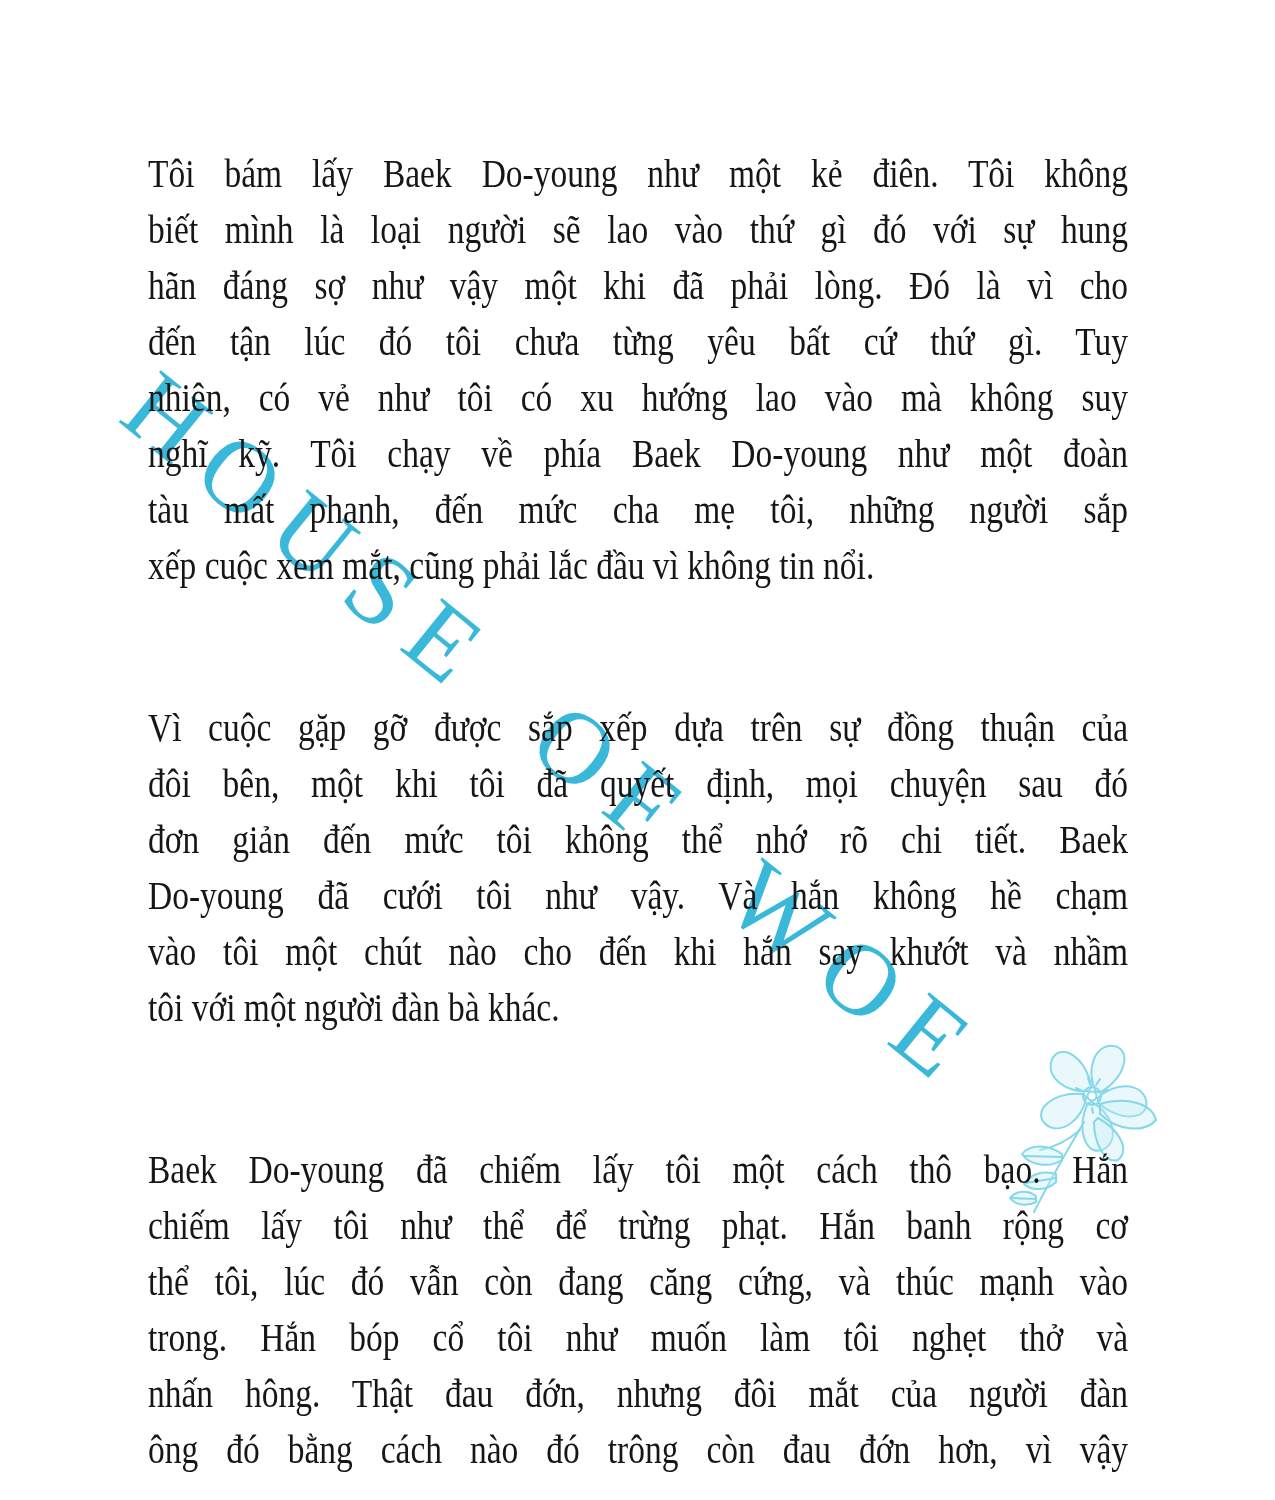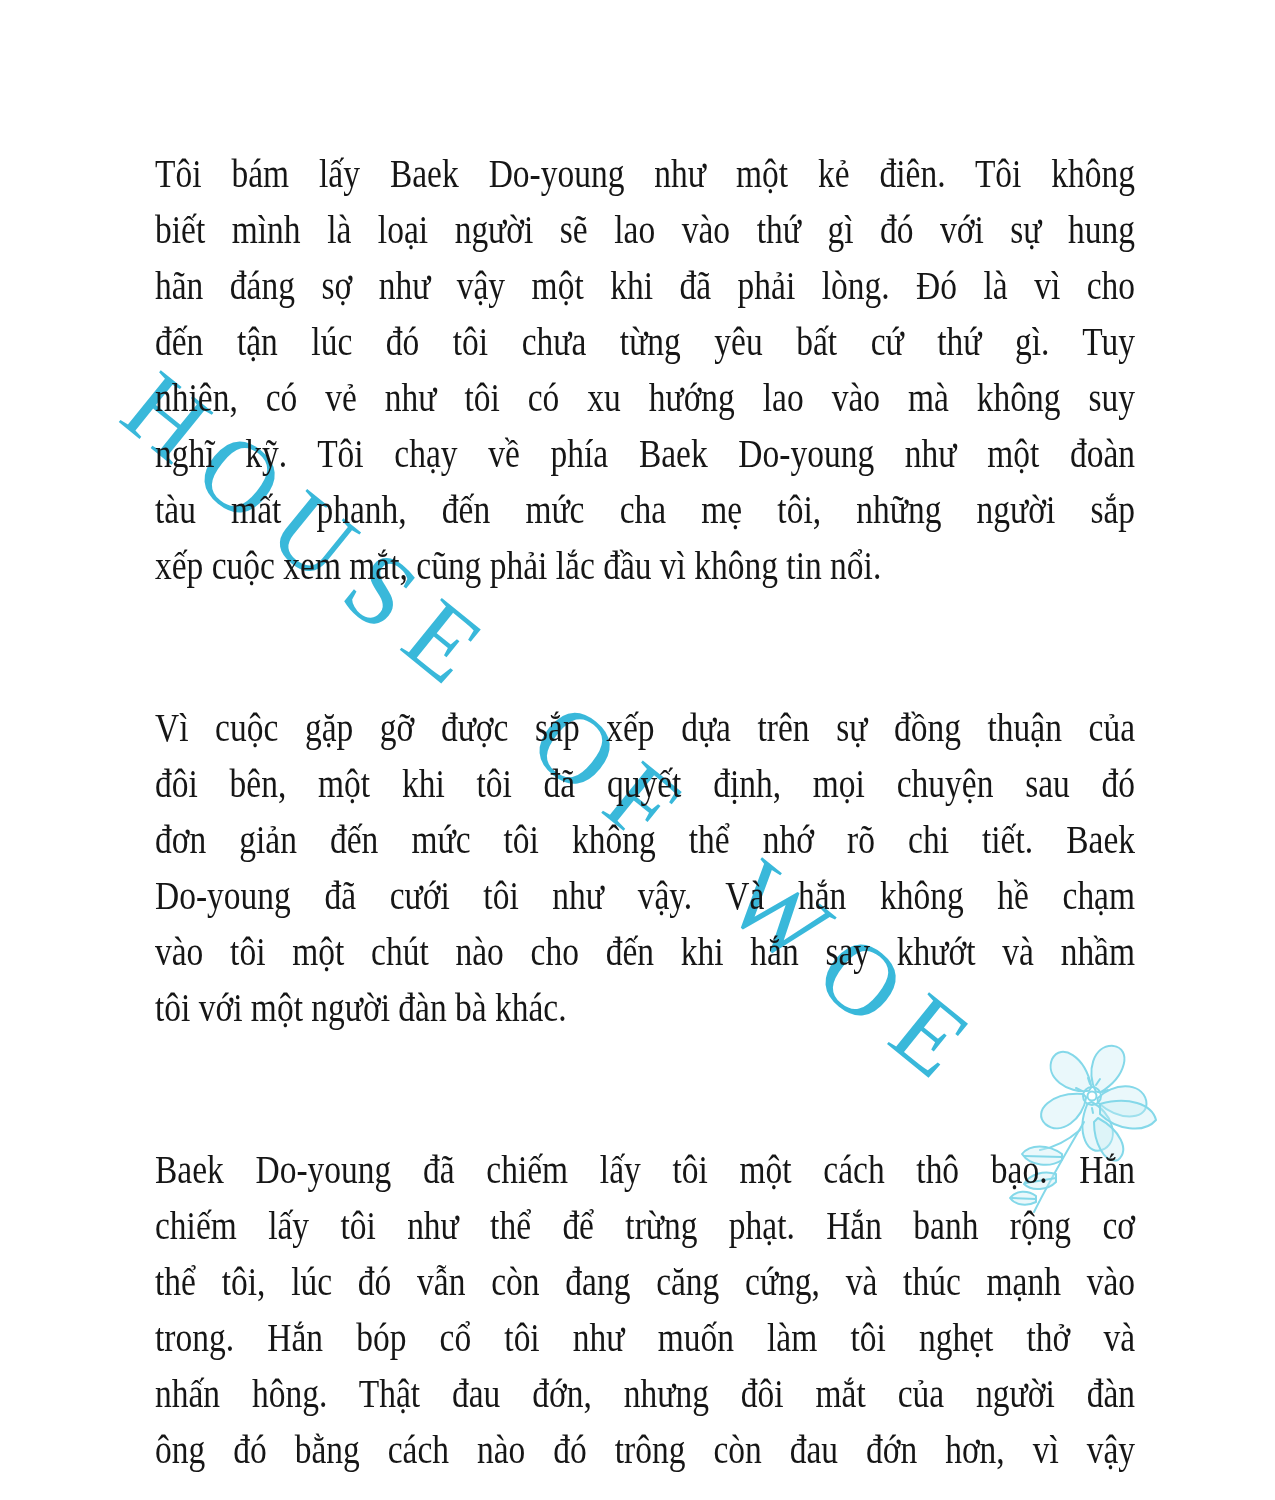--- a/index.html
+++ b/index.html
@@ -29,21 +29,21 @@
     z-index: 1;
     opacity: 0.95;
   }
   .flower {
     position: absolute;
     left: 1000px; top: 1026px;
     z-index: 1;
   }
   .content {
     position: absolute;
-    left: 155px; top: 145px;
+    left: 148px; top: 145px;
     width: 980px;
     z-index: 2;
     color: #161616;
   }
   .para { margin: 0 0 106px 0; }
   .para:last-child { margin-bottom: 0; font-family: Liberation Serif, serif; }
   .line {
     width: 1200px;                 
     transform: scaleX(0.8167);     
     transform-origin: 0 50%;

